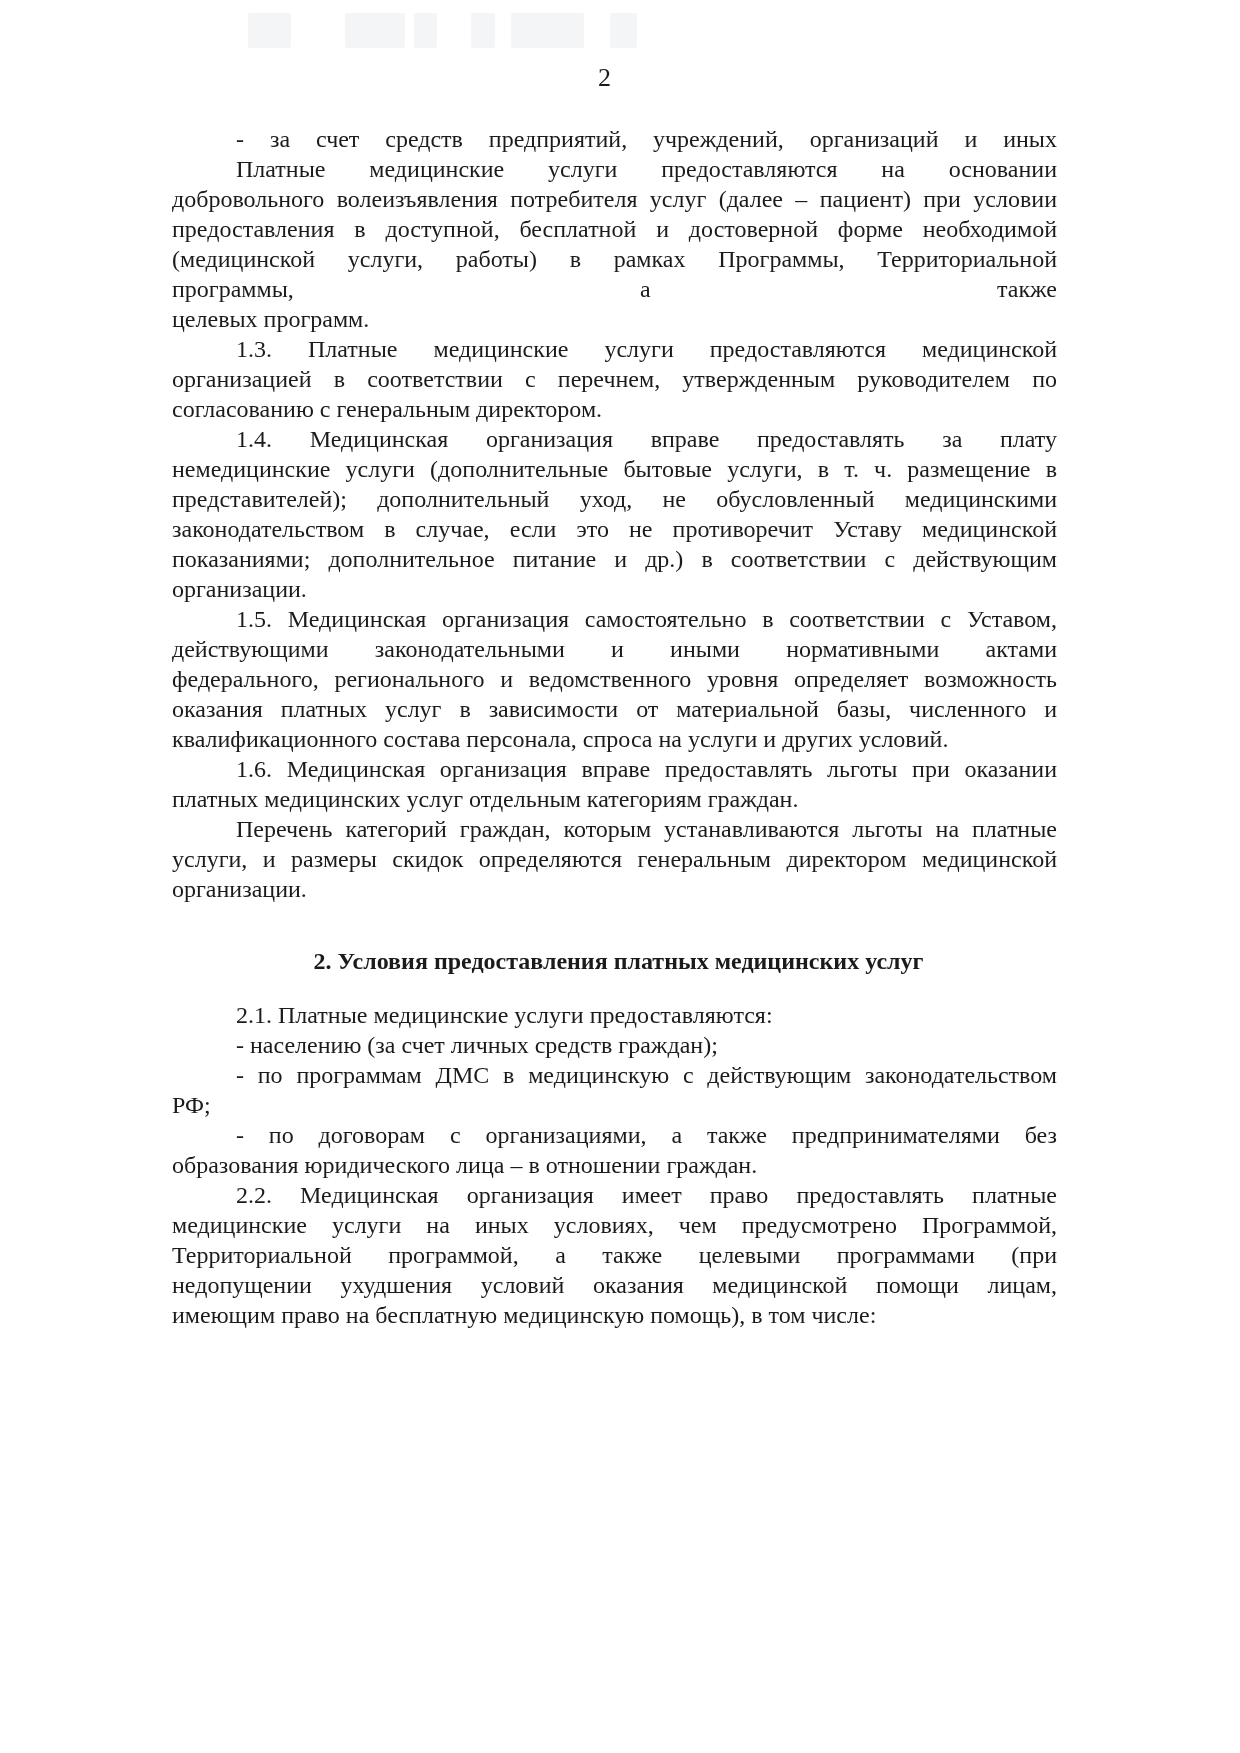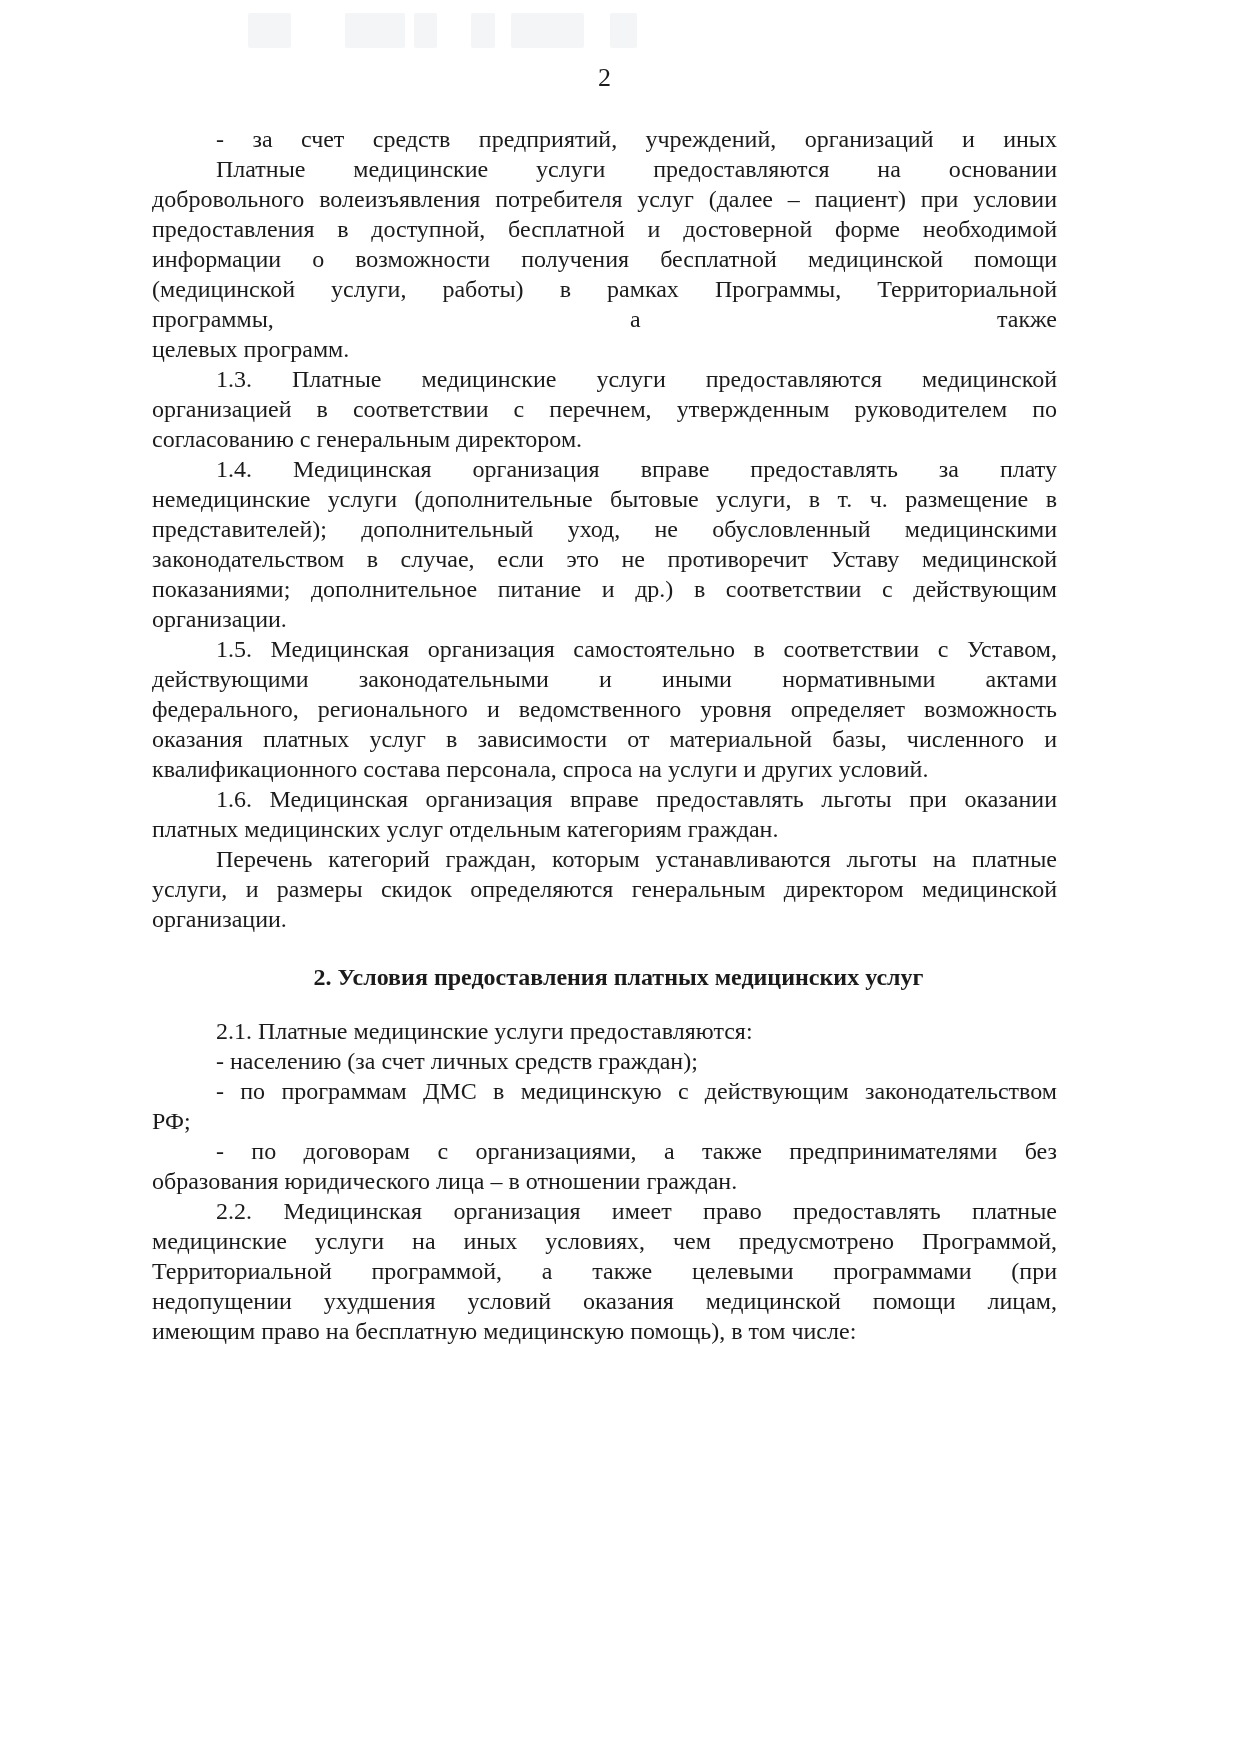--- a/index.html
+++ b/index.html
@@ -44,34 +44,35 @@
     position: absolute;
     top: 124px;
     left: 152px;
     width: 905px;
     font-size: 24px;
     line-height: 30px;
   }
   .line {
     text-align: justify;
     text-align-last: justify;
+    margin-left: 20px;
   }
   .line.noj {
     text-align: left;
     text-align-last: auto;
   }
   .line.ind {
     text-indent: 64px;
   }
   .heading {
     font-weight: bold;
     text-align: center;
     font-size: 24px;
     line-height: 30px;
-    margin: 28px 0 24px 28px;
+    margin: 42px 0 24px 28px;
   }
 </style>
 </head>
 <body>
 
 <div class="page">
 
   <div class="watermark">
     <div class="wm-block" style="left:248px; width:43px;"></div>
     <div class="wm-block" style="left:345px; width:60px;"></div>
@@ -81,21 +82,20 @@
     <div class="wm-block" style="left:610px; width:27px;"></div>
   </div>
 
   <div class="page-number">2</div>
 
   <div class="doc-body">
       <div class="line ind">- за счет средств предприятий, учреждений, организаций и иных</div>
       <div class="line ind">Платные медицинские услуги предоставляются на основании</div>
       <div class="line">добровольного волеизъявления потребителя услуг (далее – пациент) при условии</div>
       <div class="line">предоставления в доступной, бесплатной и достоверной форме необходимой</div>
-      <div class="line">информации о возможности получения бесплатной медицинской помощи</div>
       <div class="line">(медицинской услуги, работы) в рамках Программы, Территориальной</div>
       <div class="line">программы, а также</div>
       <div class="line noj">целевых программ.</div>
       <div class="line ind">1.3. Платные медицинские услуги предоставляются медицинской</div>
       <div class="line">организацией в соответствии с перечнем, утвержденным руководителем по</div>
       <div class="line noj">согласованию с генеральным директором.</div>
       <div class="line ind">1.4. Медицинская организация вправе предоставлять за плату</div>
       <div class="line">немедицинские услуги (дополнительные бытовые услуги, в т. ч. размещение в</div>
       <div class="line">представителей); дополнительный уход, не обусловленный медицинскими</div>
       <div class="line">законодательством в случае, если это не противоречит Уставу медицинской</div>

